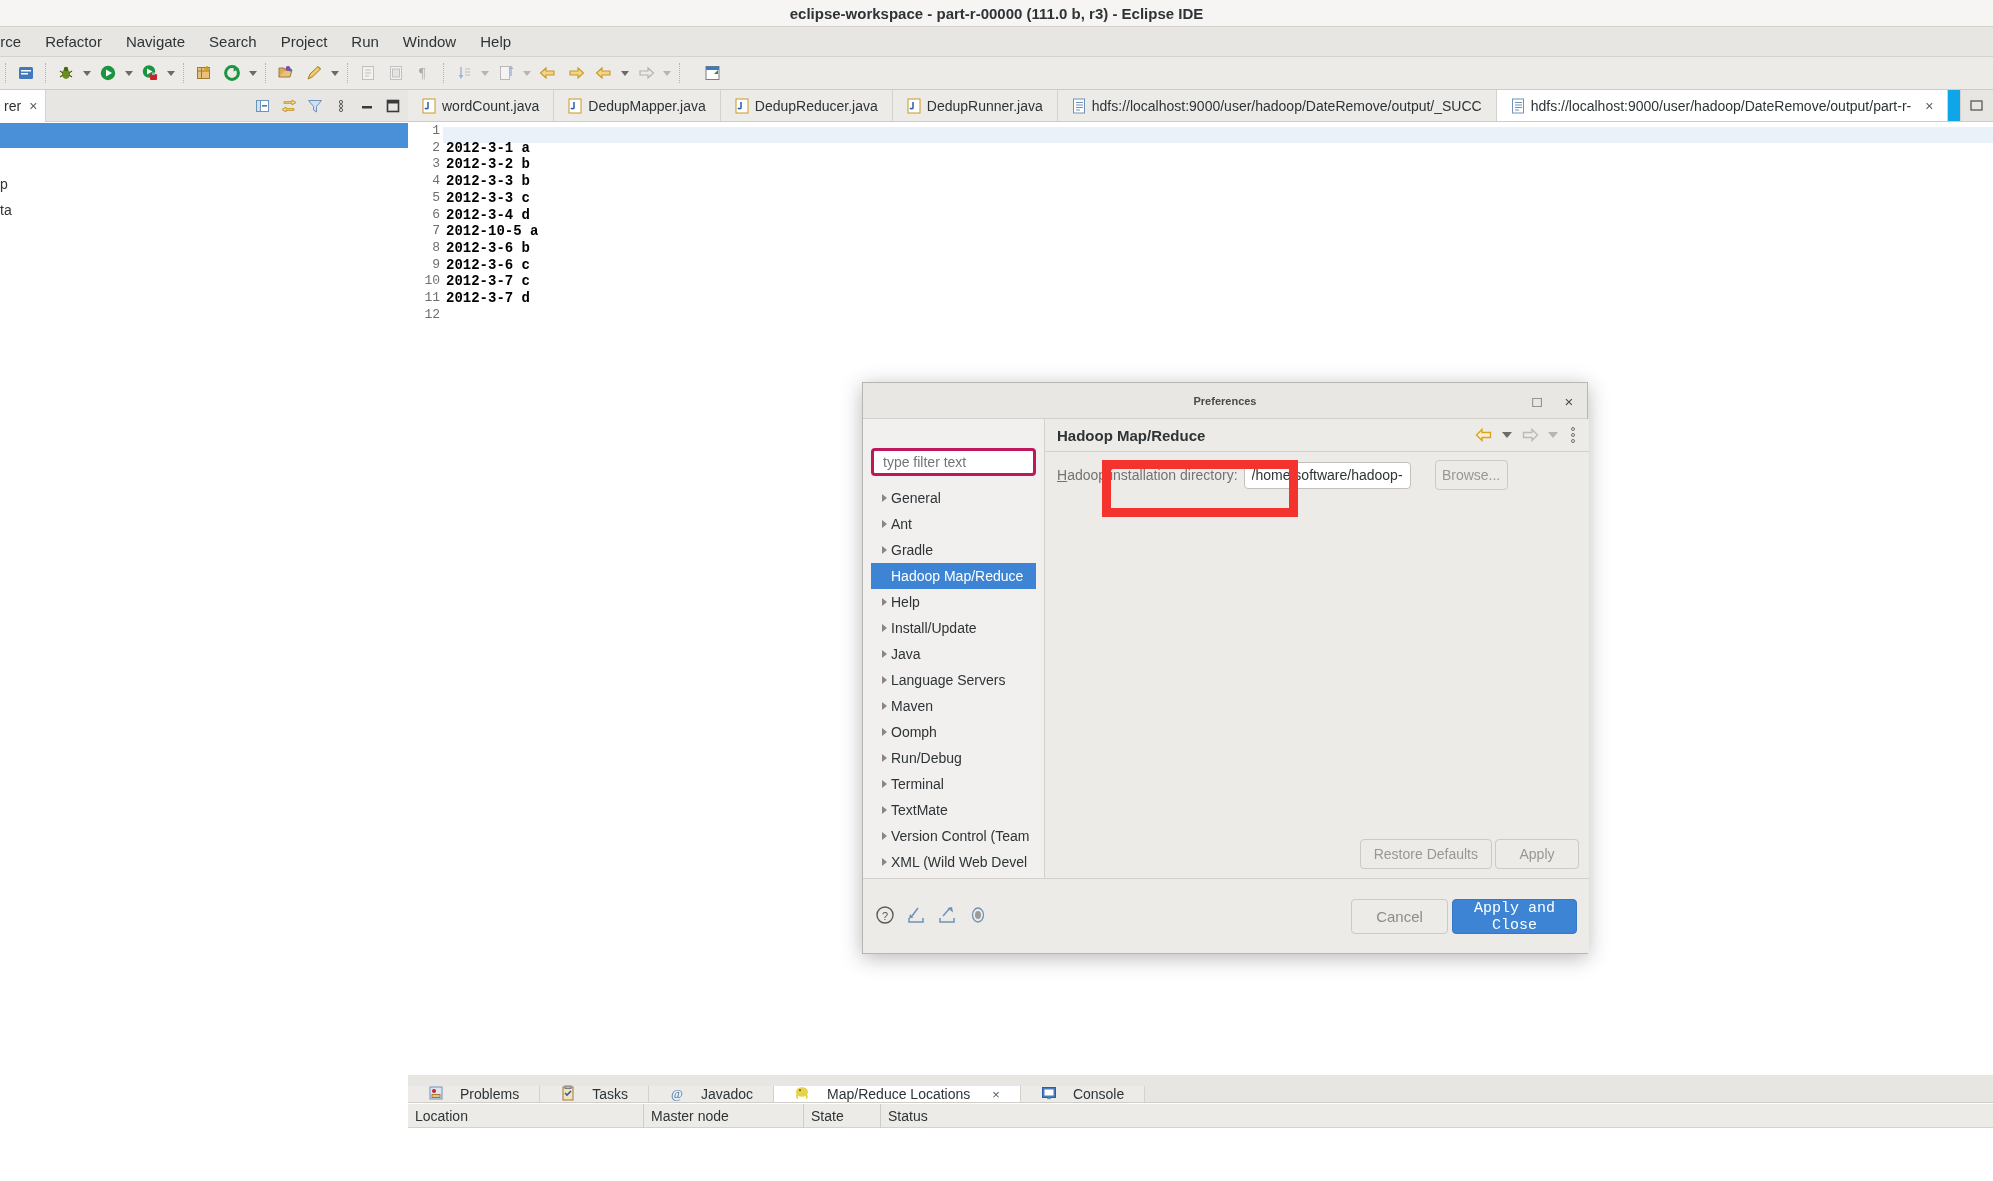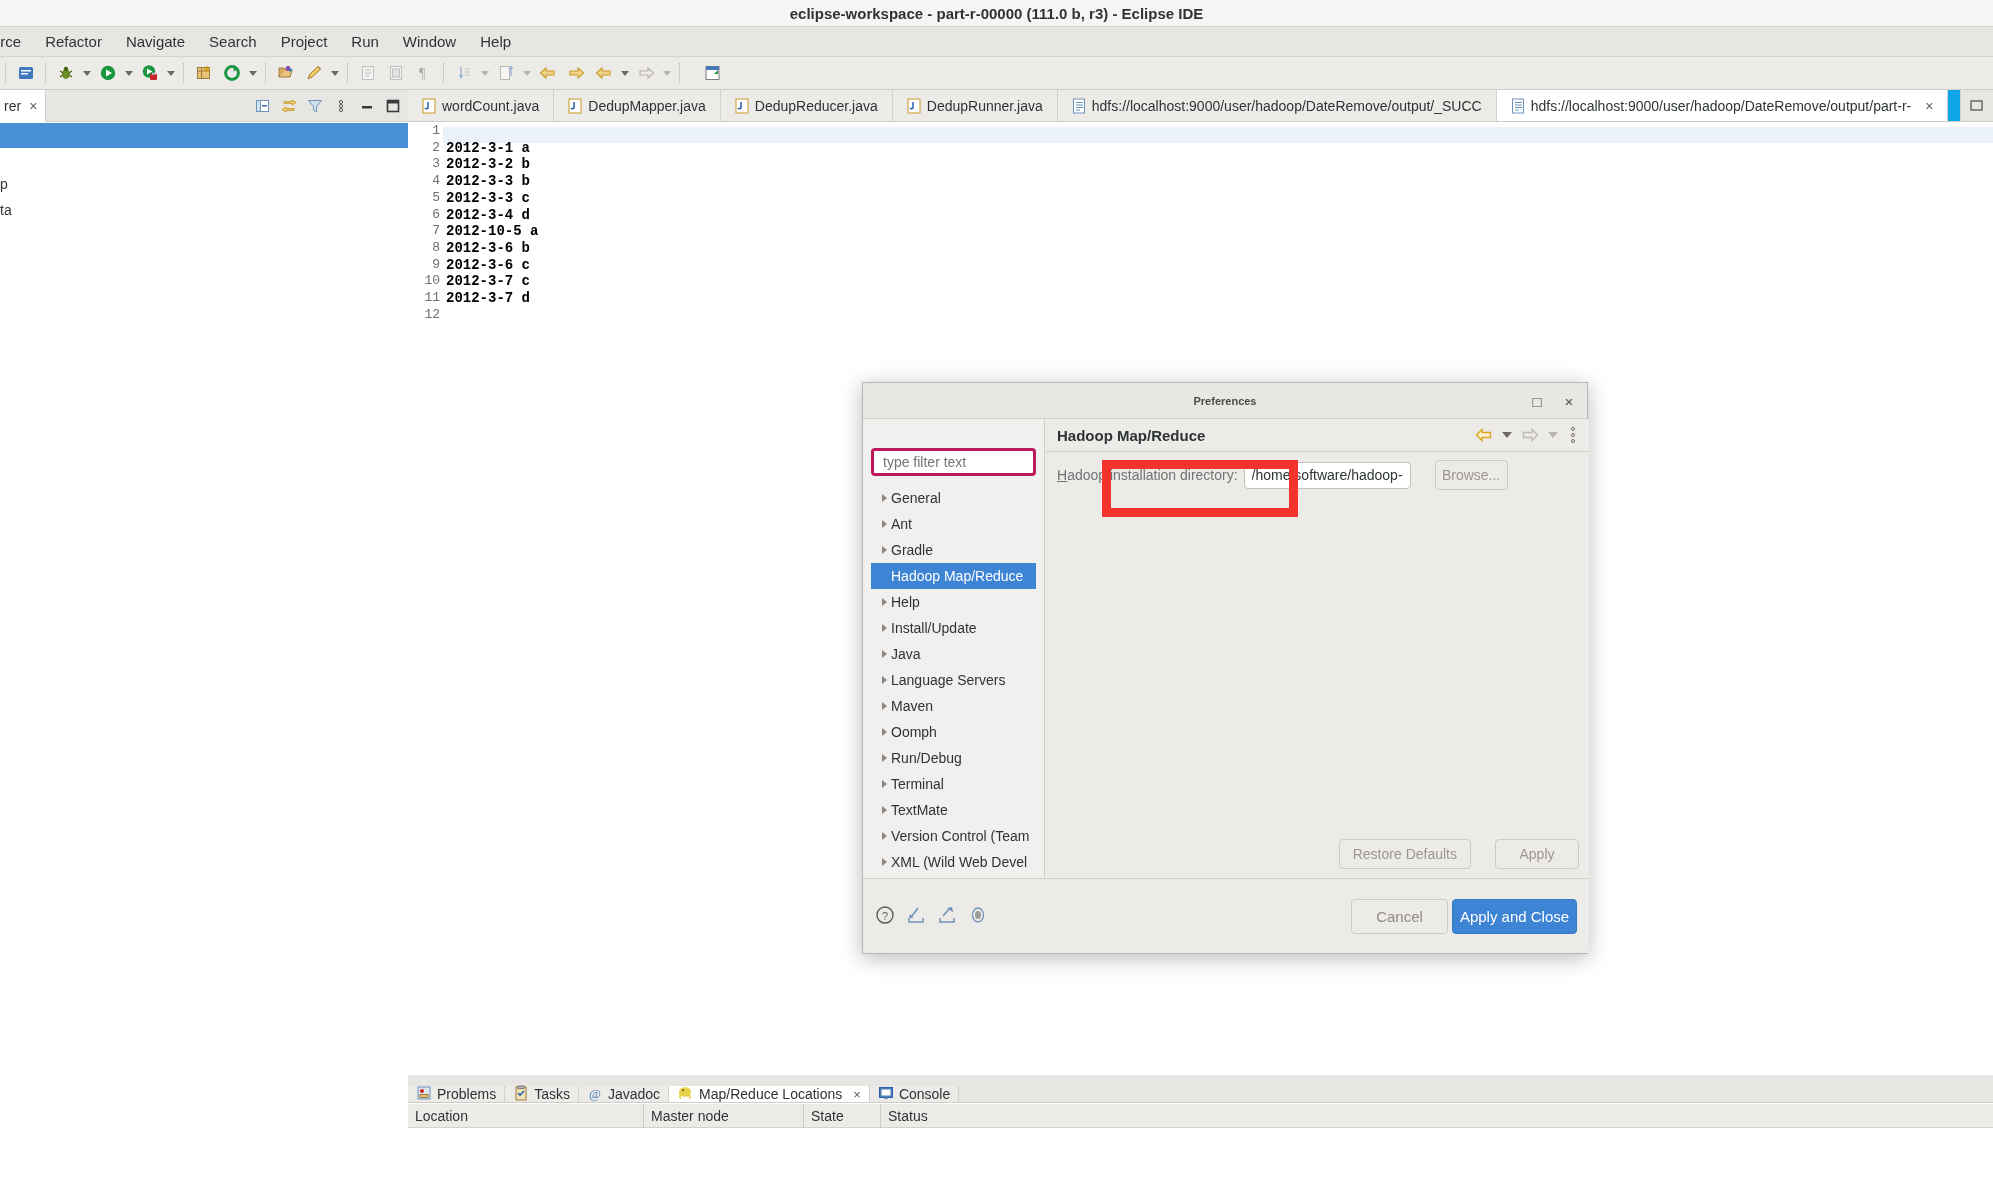--- a/index.html
+++ b/index.html
@@ -127,21 +127,21 @@
   .bottom-view {
     position:absolute; left:408px; top:1075px; width:1585px; height:106px;
     background:#ffffff;
   }
   .bv-tabrow {
     position:absolute; left:0; top:0; width:1585px; height:28px;
     background:#e8e6e3; border-bottom:1px solid #cfcbc6;
     display:flex; align-items:stretch;
   }
   .bvtab {
-    display:flex; align-items:center; gap:5px; padding:0 8px;
+    display:flex; align-items:center; gap:16px; padding:0 20px;
     font-size:14px; color:#2e3436; background:#edebe8;
     border-right:1px solid #d5d2cd; white-space:nowrap;margin-top:11px;
   }
   .bvtab.active { background:#ffffff; }
   .bvtab .x { margin-left:6px; font-size:13px; color:#5c5c5c; }
   .bv-header {
     position:absolute; left:0; top:29px; width:1585px; height:24px;
     background:#edebe8; border-bottom:1px solid #d5d2cd;
     display:flex; align-items:flex-start;
   }
@@ -232,21 +232,21 @@
   .browse-btn {
     width:73px; height:30px; background:#edebe8; border:1px solid #cdc9c4;
     border-radius:4px; font-size:14px; color:#9a9693;
     font-family:"Liberation Sans", sans-serif;
   }
   .redbox {
     position:absolute; left:1102px; top:460px; width:196px; height:57px;
     border:9px solid #f4332f; pointer-events:none; z-index:30;
   }
   .dlg-rightbtns {
-    position:absolute; right:10px; bottom:10px; display:flex; gap:24px;
+    position:absolute; right:10px; bottom:10px; display:flex; gap:3px;
   }
   .sml-btn {
     height:30px; padding:0 13px; background:#edebe8; border:1px solid #cdc9c4;
     border-radius:4px; font-size:14px; color:#9a9693;
     font-family:"Liberation Sans", sans-serif; display:flex;
     align-items:center; justify-content:center;
   }
   .dlg-footer {
     position:absolute; left:0; bottom:0; width:726px; height:75px;
     background:#edebe8; border-top:1px solid #d3cfca;
@@ -256,21 +256,21 @@
   .foot-ico { width:22px; height:22px; }
   .foot-btns { margin-left:auto; display:flex; gap:4px; }
   .btn-cancel {
     width:97px; height:35px; background:#edebe8; border:1px solid #cdc9c4;
     border-radius:4px; font-size:15px; color:#8f8b87;
     font-family:"Liberation Sans", sans-serif;
   }
   .btn-apply {
     width:125px; height:35px; background:#3d84d4; border:1px solid #3578c4;
     border-radius:4px; font-size:15px; color:#ffffff;
-    font-family:Liberation Sans, sans-serif;
+    font-family:Liberation Mono, monospace;
   }
 </style>
 </head>
 <body>
 
 <div id="app">
 
   <div class="titlebar">
     <span class="title">eclipse-workspace - part-r-00000 (111.0 b, r3) - Eclipse IDE</span>
   </div>

